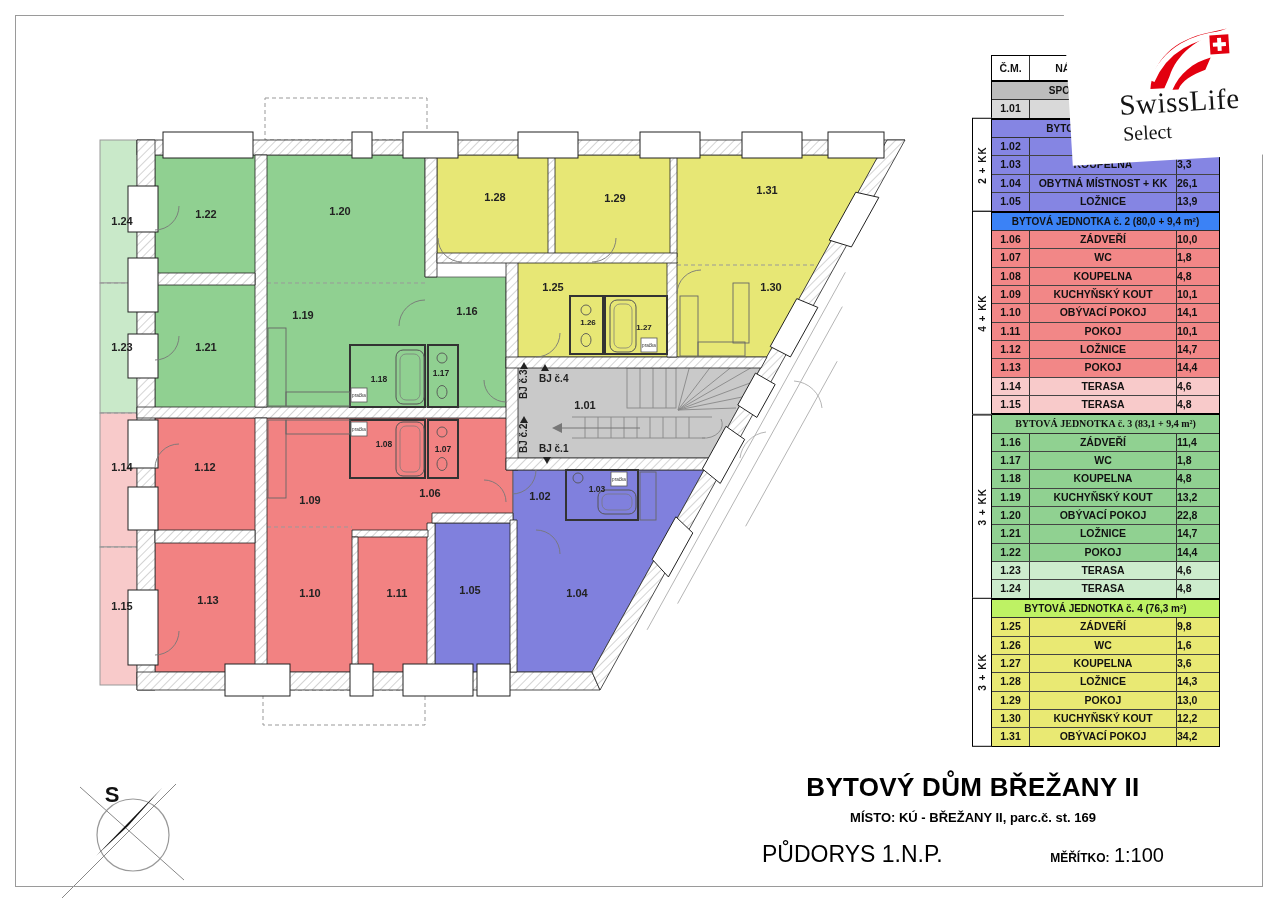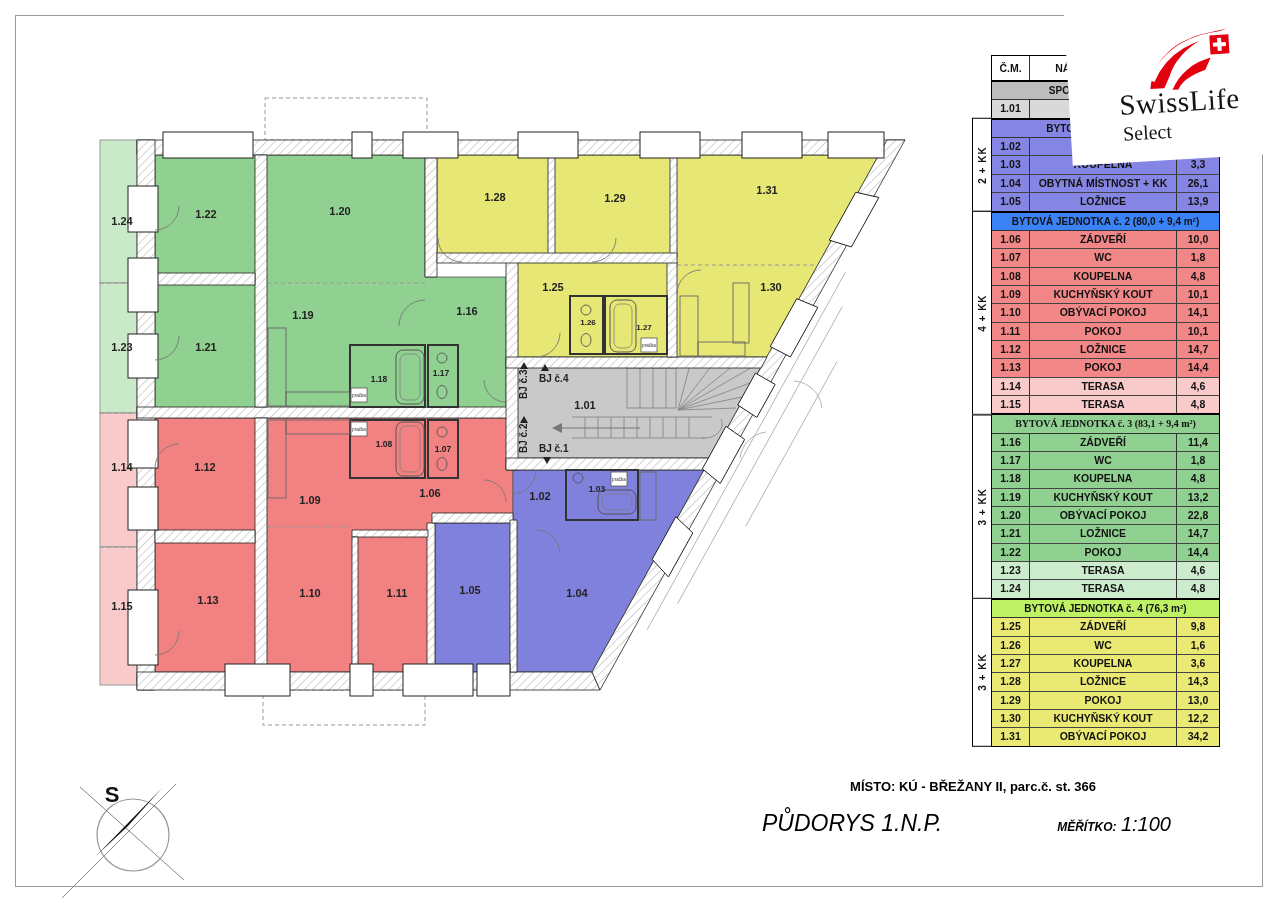--- a/index.html
+++ b/index.html
@@ -11,21 +11,21 @@
 
   
   #legend{position:absolute;left:991px;top:55px;width:229px;font-size:10.5px;
           font-weight:600;color:#111;z-index:5;}
   .lg-head{display:flex;height:24px;line-height:24px;border:1.5px solid #000;background:#fff;
            font-weight:700;}
   .lg-head .c-cm,.lg-head .c-name,.lg-head .c-area{align-self:stretch;}
   .c-cm{width:37px;text-align:center;}
   .c-name{flex:1;text-align:center;border-left:1px solid #333;border-right:1px solid #333;
           white-space:nowrap;overflow:hidden;}
-  .c-area{width:42px;text-align:center;}
+  .c-area{width:42px;}
   .lg-section{position:relative;border:1.5px solid #000;border-top-width:1px;}
   .sec-title{height:17.4px;line-height:17.4px;text-align:center;font-weight:700;
              border-bottom:1px solid #333;white-space:nowrap;overflow:hidden;font-size:10px;}
   .lg-row{display:flex;height:17.35px;line-height:17.35px;border-bottom:1px solid #444;}
   .lg-row:last-child{border-bottom:none;}
   .side-box{position:absolute;left:-20px;top:-1.5px;bottom:-1.5px;width:18px;background:#fff;
             border:1.5px solid #000;display:flex;align-items:center;justify-content:center;
             writing-mode:vertical-rl;transform:rotate(180deg);font-size:10px;letter-spacing:1px;}
 
   
@@ -34,23 +34,23 @@
   #logo-flag{position:absolute;left:78px;top:22px;width:92px;height:62px;}
   #logo-brand{position:absolute;left:50px;top:78px;font-family:"Liberation Serif",serif;
               font-size:29px;color:#141414;letter-spacing:0.5px;}
   #logo-product{position:absolute;left:52px;top:112px;font-family:"Liberation Serif",serif;
               font-size:20px;color:#141414;}
 
   
   #titleblock{position:absolute;left:748px;top:772px;width:450px;text-align:center;color:#000;z-index:4;}
   #project-title{font-size:26px;font-weight:700;letter-spacing:0.3px;white-space:nowrap;}
   #project-location{font-size:13px;font-weight:700;margin-top:7px;}
-  #tb-bottom{display:flex;justify-content:space-between;align-items:baseline;margin-top:16px;font-style:italic;}
+  #tb-bottom{display:flex;justify-content:space-between;align-items:baseline;margin-top:16px;}
   #drawing-name{font-size:23px;margin-left:14px;}
-  #scale-wrap{margin-right:27px;}
+  #scale-wrap{margin-right:34px;}
   #scale-label{font-size:12px;font-weight:600;}
   #scale-value{font-size:20px;}
 </style>
 </head>
 <body>
 
 <div id="page">
 
   <svg id="plan-svg" width="1279" height="903" viewBox="0 0 1279 903">
     <defs>
@@ -455,21 +455,22 @@
       <path d="M26,60 C34,44 48,34 66,30 L60,42 C46,46 36,52 32,60 Z" fill="#e3000f"></path>
       <rect x="66" y="8" width="19" height="19" fill="#e3000f"></rect>
       <rect x="73.5" y="11" width="4" height="13" fill="#ffffff"></rect>
       <rect x="69" y="15.5" width="13" height="4" fill="#ffffff"></rect>
     </svg>
     <div id="logo-brand">SwissLife</div>
     <div id="logo-product">Select</div>
   </div>
 
   <div id="titleblock">
-    <div id="project-location">MÍSTO: KÚ - BŘEŽANY II, parc.č. st. 366</div>
+    <div id="project-title">BYTOVÝ DŮM BŘEŽANY II</div>
+    <div id="project-location">MÍSTO: KÚ - BŘEŽANY II, parc.č. st. 169</div>
     <div id="tb-bottom">
       <div id="drawing-name">PŮDORYS 1.N.P.</div>
       <div id="scale-wrap"><span id="scale-label">MĚŘÍTKO:</span>
            <span id="scale-value">1:100</span></div>
     </div>
   </div>
 
   <div id="page-border"></div>
 </div>
 

